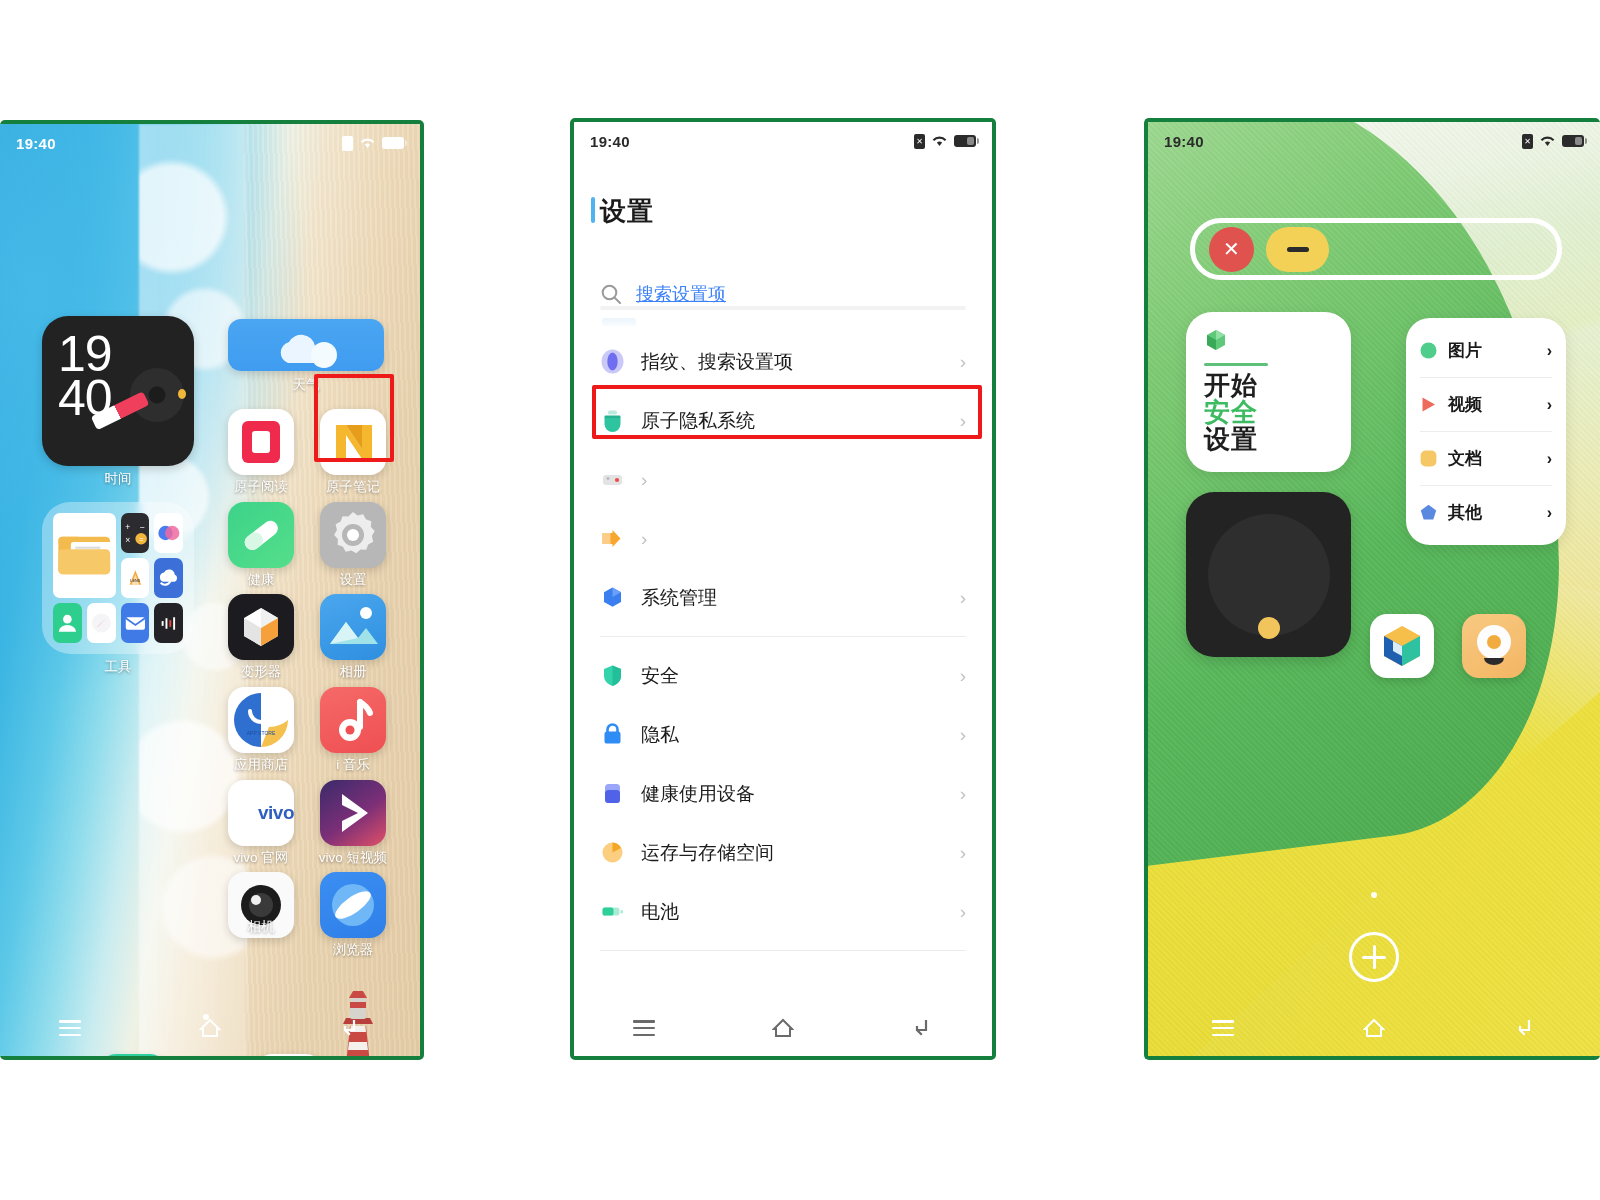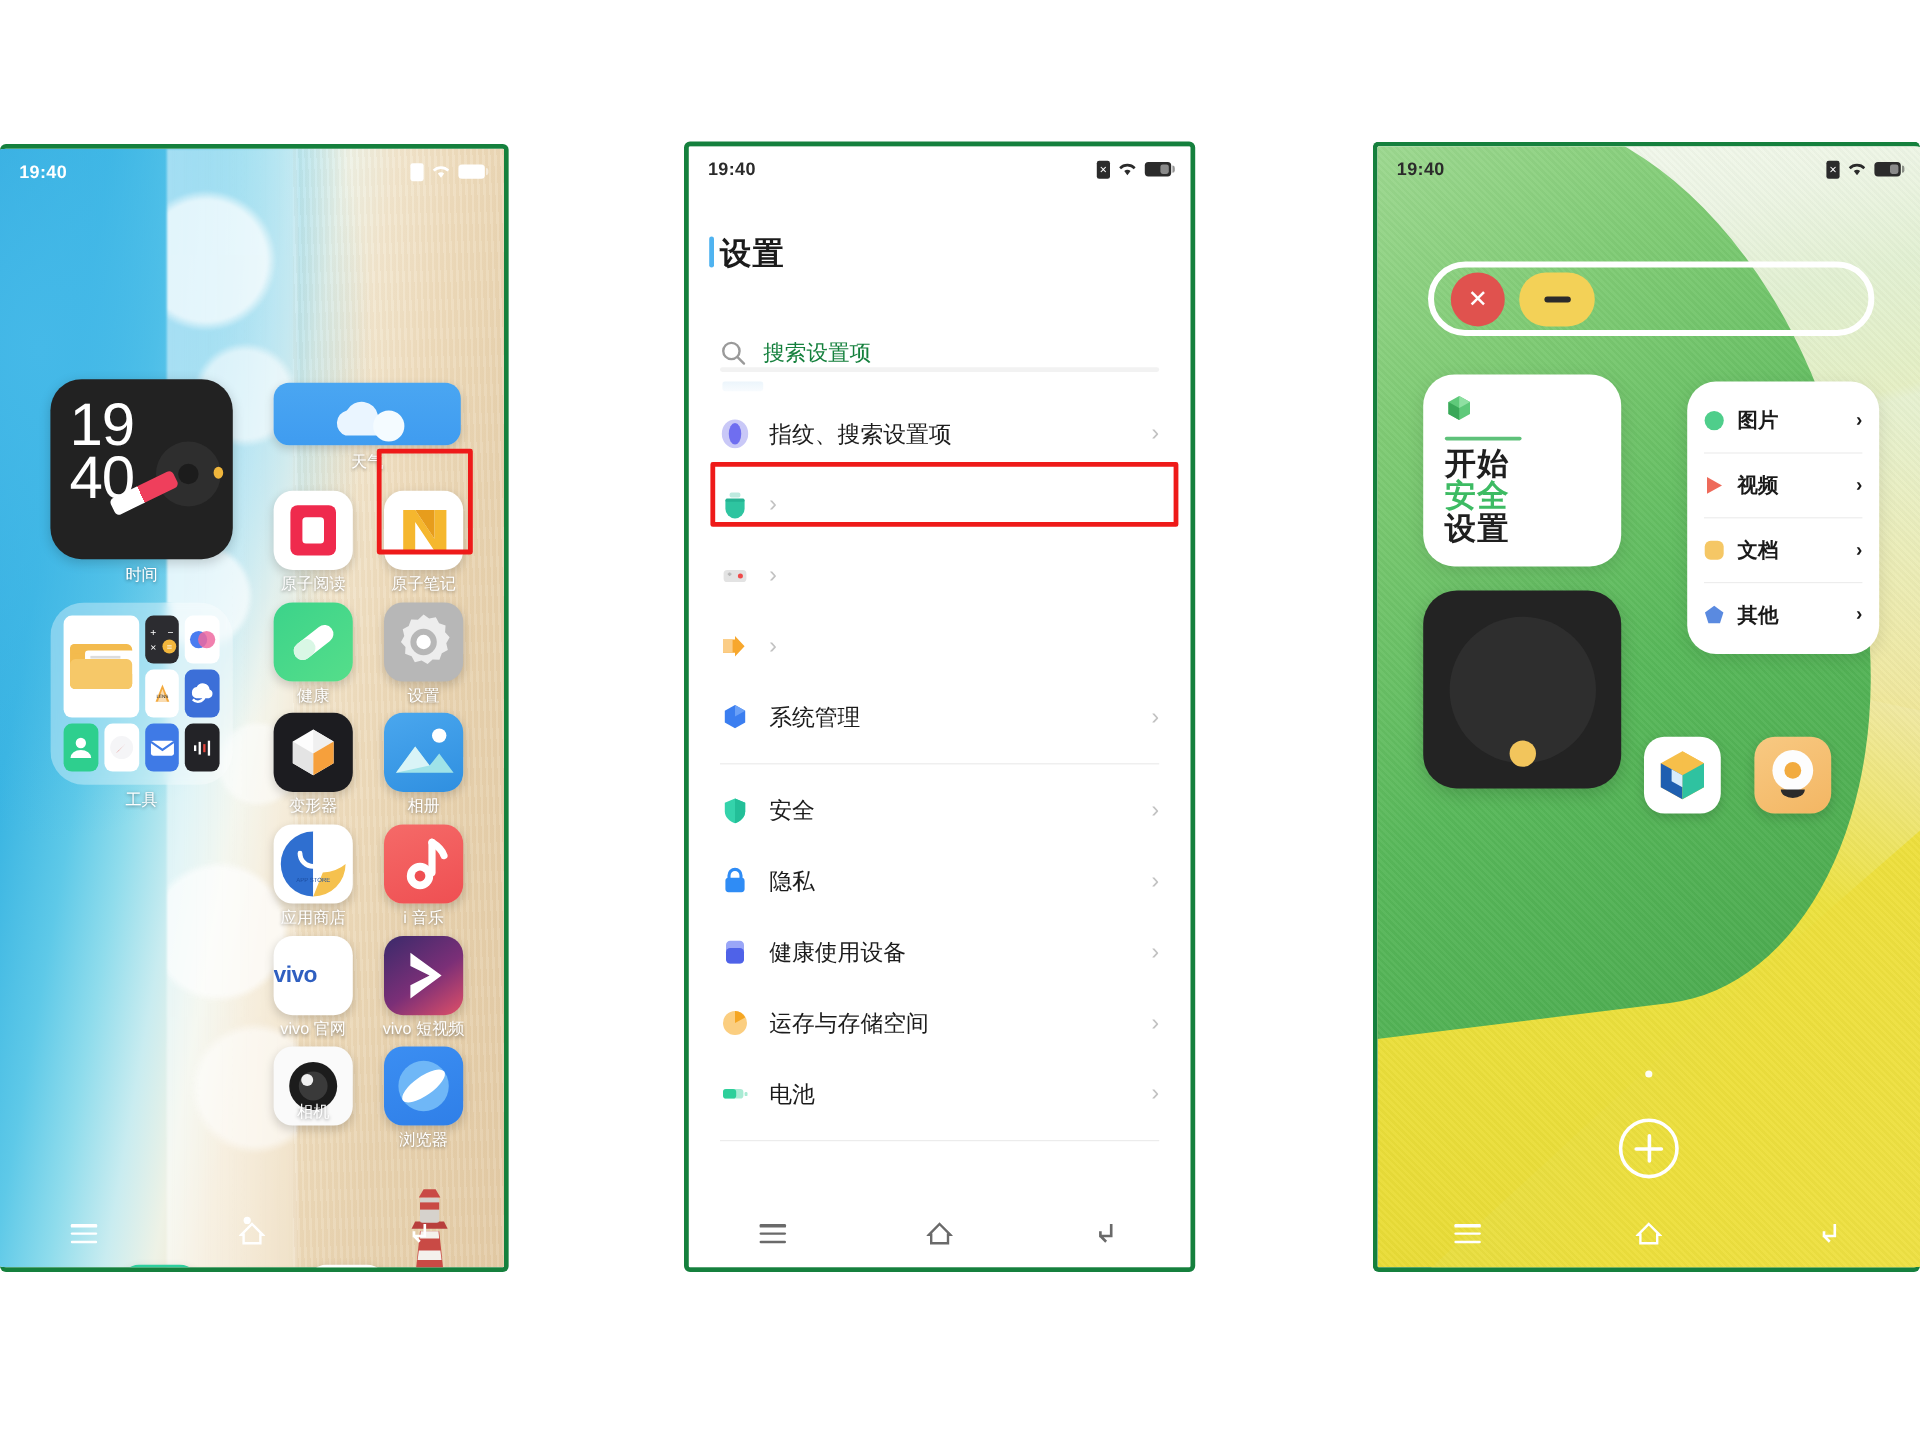--- a/index.html
+++ b/index.html
@@ -122,21 +122,21 @@
     pointer-events:none; }
 
   
   .settings-bg { position:absolute; inset:0; background:#ffffff; }
   .set-title { position:absolute; left:26px; top:72px; font-size:26px; font-weight:bold;
     color:#1b1b1b; letter-spacing:1px; }
   .set-title::before { content:""; position:absolute; left:-9px; top:3px; width:4px; height:26px;
     background:#4fb3f0; border-radius:2px; }
   .search-row { position:absolute; left:26px; right:26px; top:152px; height:40px;
     display:flex; align-items:center; gap:14px; }
-  .search-ph { font-size:18px; color:#15803d; }
+  .search-ph { font-size:18px; color:#3b82f6;text-decoration:underline; }
   .search-line { position:absolute; left:26px; right:26px; top:184px; height:4px;
     background:#f2f2f2; border-radius:2px; }
   .ghost-row { position:absolute; left:28px; top:196px; width:34px; height:8px;
     background:linear-gradient(180deg,#eaf4fb,#f7fbfe); border-radius:2px; opacity:.9; }
 
   .slist { position:absolute; left:0; right:0; top:210px; }
   .srow { position:relative; height:59px; display:flex; align-items:center; padding:0 26px; }
   .srow .sicon { width:25px; height:25px; margin-right:16px; flex:0 0 25px; position:relative; }
   .srow .stext { font-size:19px; color:#1c1c1c; flex:1; }
   .srow .schev { color:#c2c2c2; font-size:19px; font-weight:300; }
@@ -411,21 +411,21 @@
         <div class="appicon" style="left:320px;top:563px;background:linear-gradient(160deg,#f56a68,#ef4f52)">
           <svg viewBox="0 0 66 66" style="width:100%;height:100%">
             <path d="M40 15 L40 40" stroke="#fff" stroke-width="6" stroke-linecap="round"></path>
             <path d="M40 15 q8 5 10 11" stroke="#fff" stroke-width="6" fill="none" stroke-linecap="round"></path>
             <circle cx="30" cy="43" r="11" fill="#fff"></circle>
             <circle cx="30" cy="43" r="4.5" fill="#ef4f52"></circle>
           </svg>
         </div>
         <div class="lbl" style="left:302px;top:632px;width:102px">i 音乐</div>
 
-        <div class="appicon" style="left:228px;top:656px;background:#fff;display:flex;align-items:center;justify-content:flex-start">
+        <div class="appicon" style="left:228px;top:656px;background:#fff;display:flex;align-items:center;justify-content:flex-end">
           <span style="font-size:19px;font-weight:bold;color:#2f5fc0;letter-spacing:-.5px">vivo</span>
         </div>
         <div class="lbl" style="left:204px;top:725px;width:114px">vivo 官网</div>
 
         <div class="appicon" style="left:320px;top:656px;background:linear-gradient(145deg,#3a2a6b,#7b2f77 55%,#e05068)">
           <svg viewBox="0 0 66 66" style="width:100%;height:100%">
             <path d="M22 14 L48 33 L22 52 L22 41 L38 33 L22 25 Z" fill="#fff"></path>
           </svg>
         </div>
         <div class="lbl" style="left:296px;top:725px;width:114px">vivo 短视频</div>
@@ -528,20 +528,21 @@
         </div>
 
         <div class="srow">
           <span class="sicon">
             <svg viewBox="0 0 25 25" style="width:100%;height:100%">
               <rect x="8" y="2.5" width="9" height="4" rx="1.6" fill="#bdeadf"></rect>
               <path d="M4.5 9 h16 v7 a8 8 0 0 1-16 0 Z" fill="#2ec4a0"></path>
               <rect x="4.5" y="7.5" width="16" height="2.6" rx="1.3" fill="#25b392"></rect>
             </svg>
           </span>
+          <span class="stext">原子隐私系统</span>
           <span class="schev">›</span>
         </div>
 
         <div class="srow">
           <span class="sicon">
             <svg viewBox="0 0 25 25" style="width:100%;height:100%">
               <rect x="3" y="8" width="19" height="10" rx="3" fill="#e3e3e3"></rect>
               <circle cx="17" cy="13" r="2.1" fill="#ef4b4b"></circle>
               <path d="M6.5 11.5 h3 M8 10 v3" stroke="#b9b9b9" stroke-width="1.4"></path>
             </svg>

